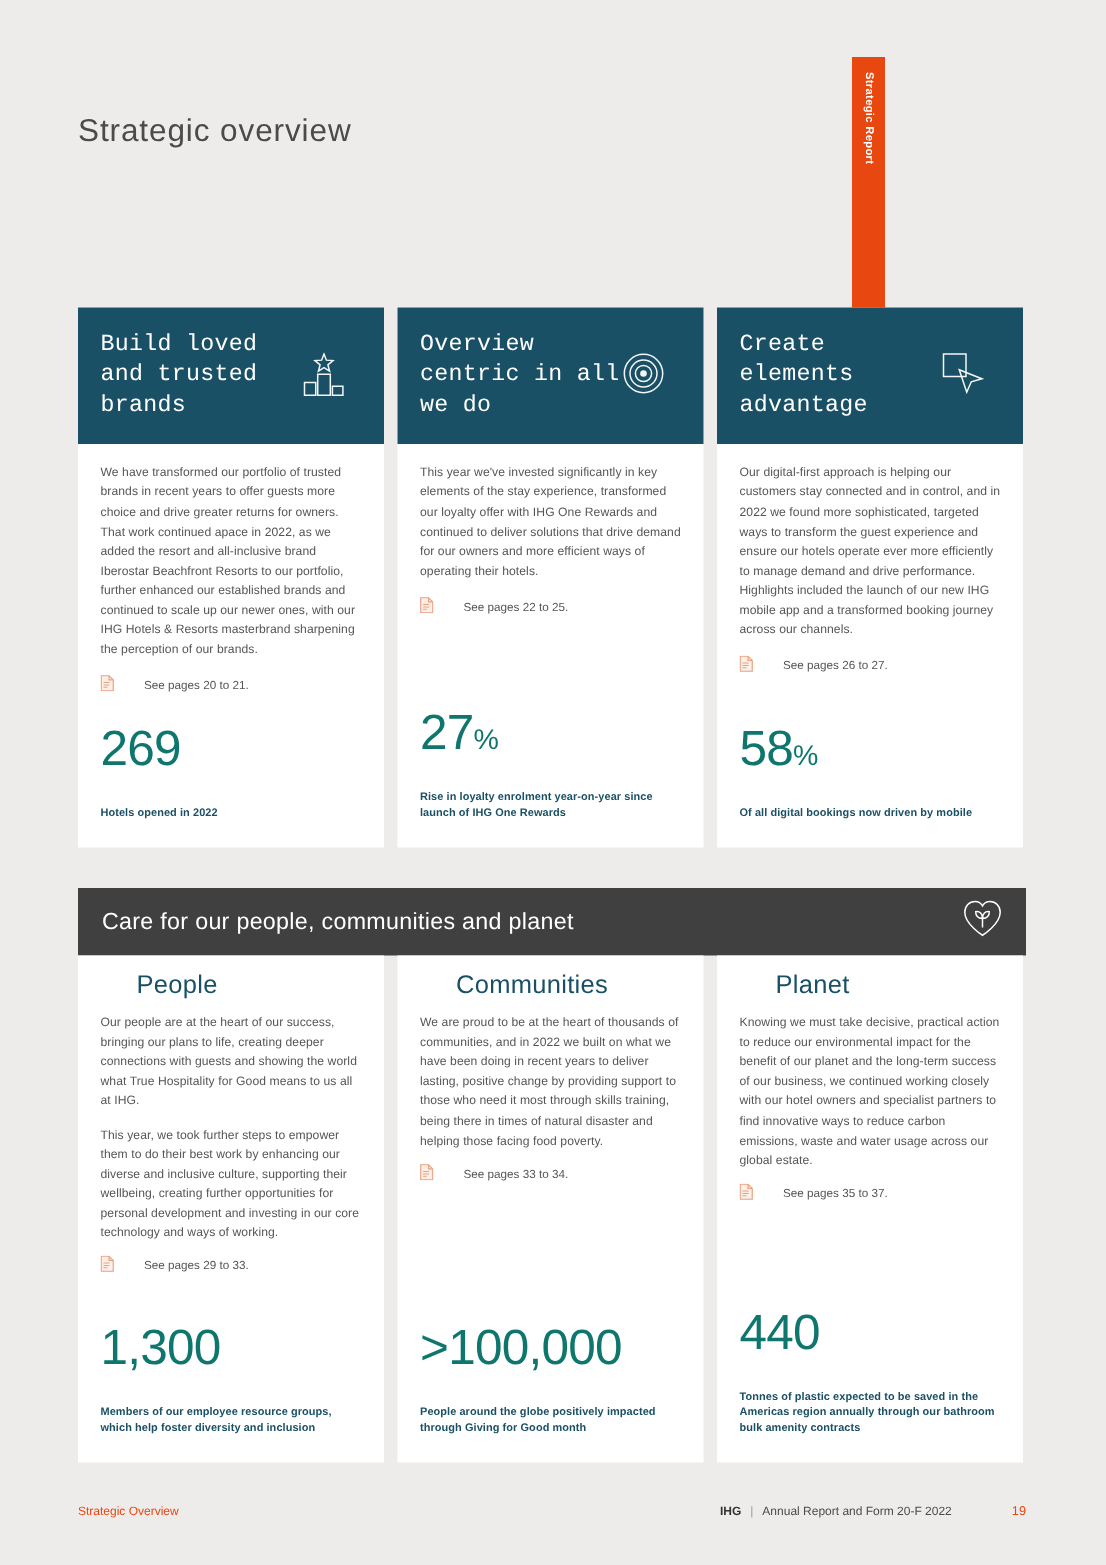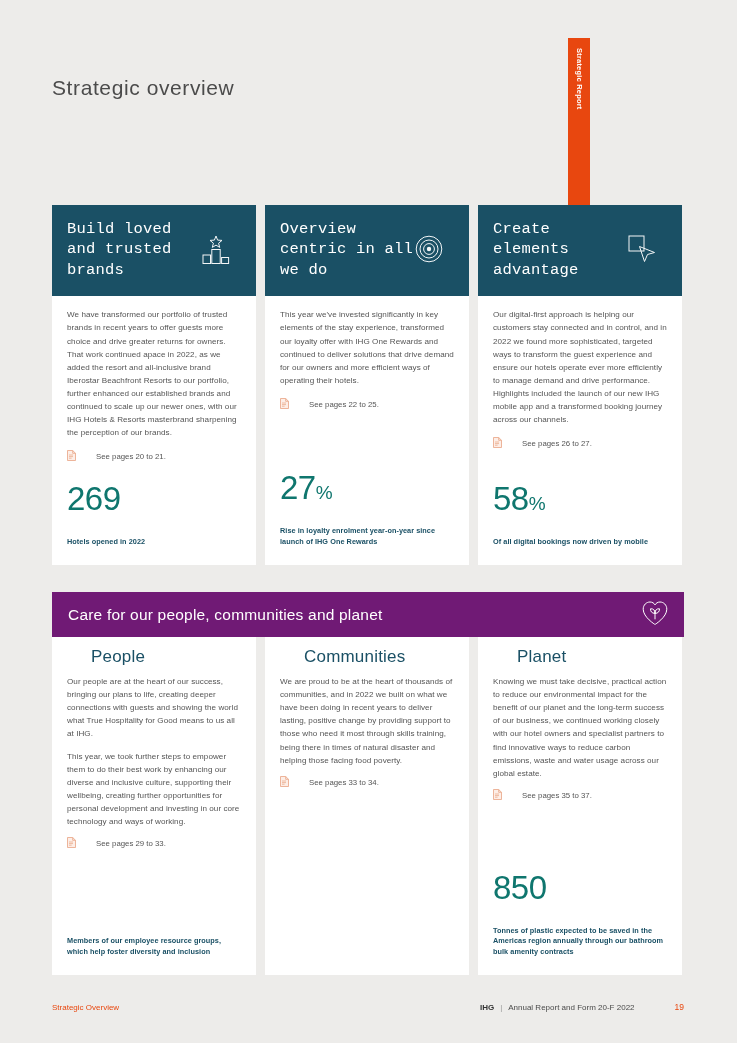--- a/index.html
+++ b/index.html
@@ -75,21 +75,21 @@
   }
   .stat-num .pct { font-size: 19px; font-weight: 400; letter-spacing: 0; }
   .stat-label {
     color: #1a5065; font-size: 7.3px; font-weight: bold;
     line-height: 1.42; margin-top: 22px; letter-spacing: .05px;
   }
 
   
   .care-banner {
     position: absolute; left: 52px; top: 592px;
-    width: 632px; height: 45px; background: #701a75;
+    width: 632px; height: 45px; background: #404040;
     display: flex; align-items: center; justify-content: space-between;
     padding: 0 16px 0 16px;
   }
   .care-banner h2 {
     color: #fff; font-size: 15.5px; font-weight: 400; letter-spacing: .2px;
   }
 
   
   .care-row {
     position: absolute; left: 52px; top: 637px;
@@ -255,58 +255,63 @@
             <svg width="9" height="11" viewBox="0 0 9 11">
               <path d="M.5.5h5.2L8.5 3.3V10.5H.5Z" fill="#fdeee7" stroke="#e8a383" stroke-width=".8"></path>
               <path d="M5.7.5v2.8h2.8" fill="none" stroke="#e8a383" stroke-width=".8"></path>
               <path d="M2 5h4M2 6.6h4M2 8.2h2.6" stroke="#e8a383" stroke-width=".7"></path>
             </svg>
           </span>
           <span>See pages 29 to 33.</span>
         </div>
       </div>
       <div class="card-stat">
+        <div class="stat-num">1,300</div>
         <div class="stat-label">Members of our employee resource groups, which help foster diversity and inclusion</div>
       </div>
     </div>
 
     <div class="care-col">
       <h3>Communities</h3>
       <div class="care-body">
         <p>We are proud to be at the heart of thousands of communities, and in 2022 we built on what we have been doing in recent years to deliver lasting, positive change by providing support to those who need it most through skills training, being there in times of natural disaster and helping those facing food poverty.</p>
         <div class="see-pages">
           <span class="doc-icon">
             <svg width="9" height="11" viewBox="0 0 9 11">
               <path d="M.5.5h5.2L8.5 3.3V10.5H.5Z" fill="#fdeee7" stroke="#e8a383" stroke-width=".8"></path>
               <path d="M5.7.5v2.8h2.8" fill="none" stroke="#e8a383" stroke-width=".8"></path>
               <path d="M2 5h4M2 6.6h4M2 8.2h2.6" stroke="#e8a383" stroke-width=".7"></path>
             </svg>
           </span>
           <span>See pages 33 to 34.</span>
         </div>
       </div>
+      <div class="card-stat">
+        <div class="stat-num">&gt;100,000</div>
+        <div class="stat-label">People around the globe positively impacted through Giving for Good month</div>
+      </div>
     </div>
 
     <div class="care-col">
       <h3>Planet</h3>
       <div class="care-body">
         <p>Knowing we must take decisive, practical action to reduce our environmental impact for the benefit of our planet and the long-term success of our business, we continued working closely with our hotel owners and specialist partners to find innovative ways to reduce carbon emissions, waste and water usage across our global estate.</p>
         <div class="see-pages">
           <span class="doc-icon">
             <svg width="9" height="11" viewBox="0 0 9 11">
               <path d="M.5.5h5.2L8.5 3.3V10.5H.5Z" fill="#fdeee7" stroke="#e8a383" stroke-width=".8"></path>
               <path d="M5.7.5v2.8h2.8" fill="none" stroke="#e8a383" stroke-width=".8"></path>
               <path d="M2 5h4M2 6.6h4M2 8.2h2.6" stroke="#e8a383" stroke-width=".7"></path>
             </svg>
           </span>
           <span>See pages 35 to 37.</span>
         </div>
       </div>
       <div class="card-stat">
-        <div class="stat-num">850</div>
+        <div class="stat-num">440</div>
         <div class="stat-label">Tonnes of plastic expected to be saved in the Americas region annually through our bathroom bulk amenity contracts</div>
       </div>
     </div>
 
   </div>
 
   <div class="footer">
     <div class="footer-left">Strategic Overview</div>
     <div class="footer-right">
       <span class="ihg">IHG</span>

